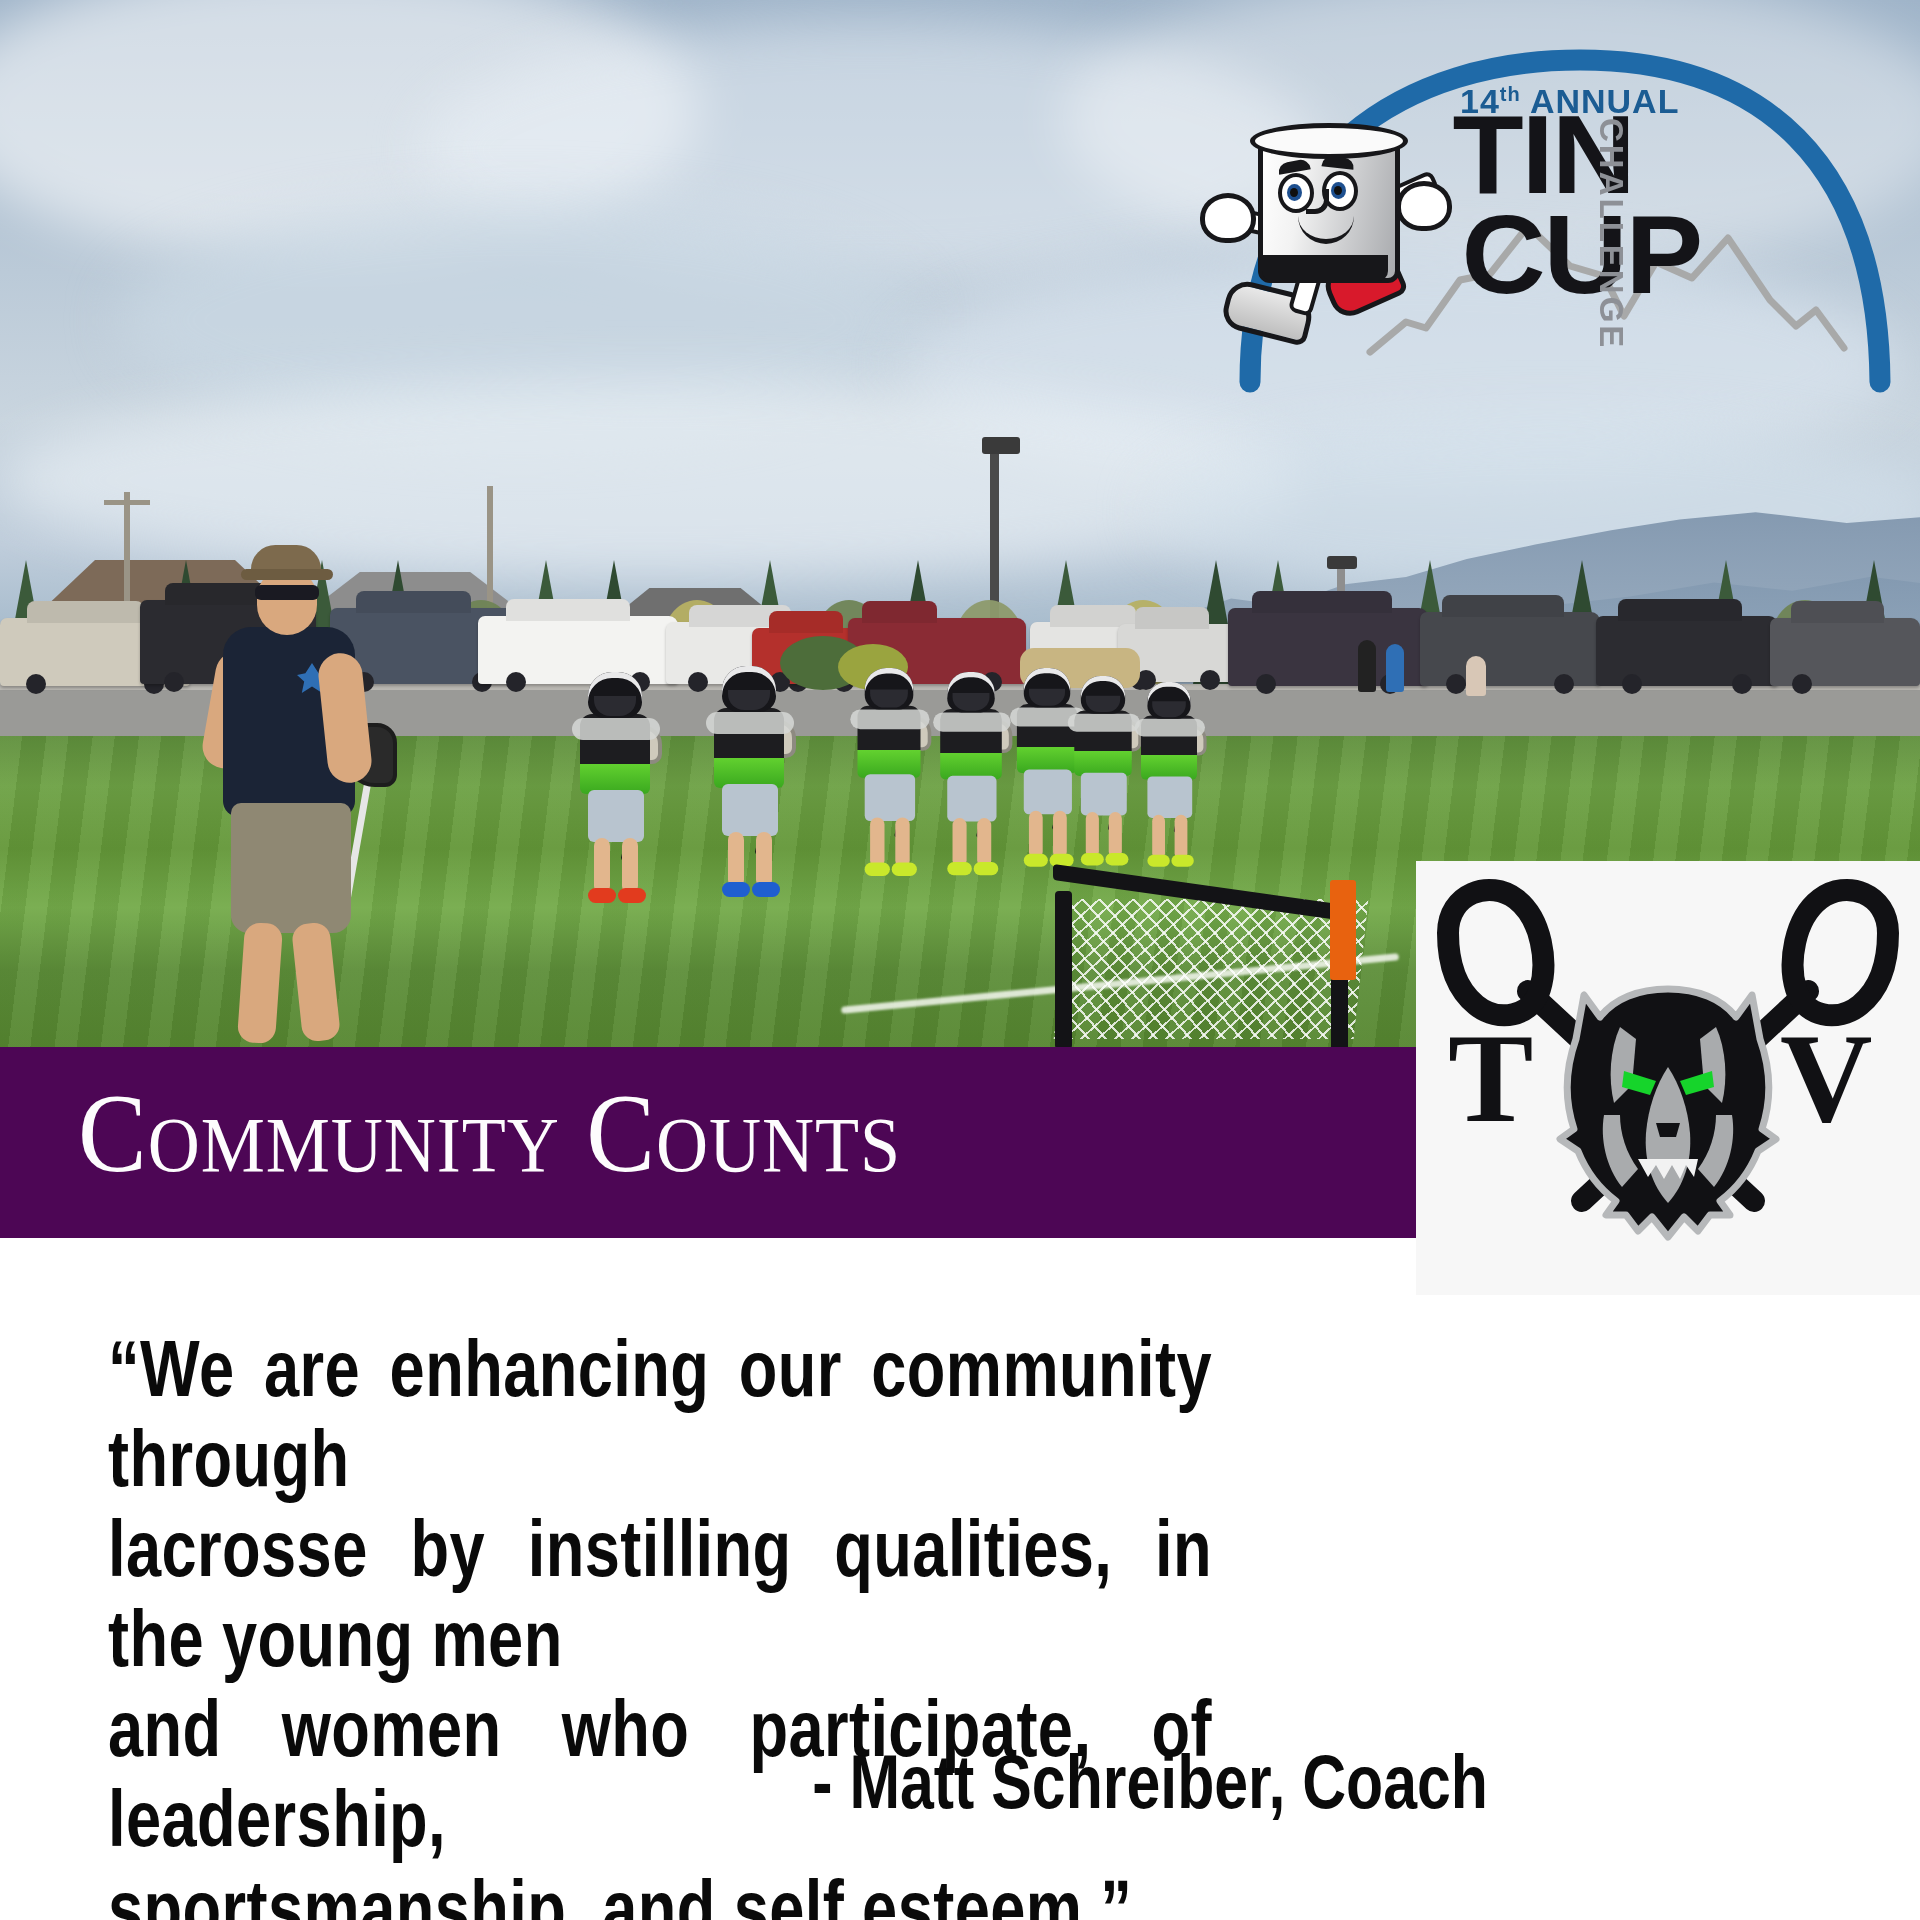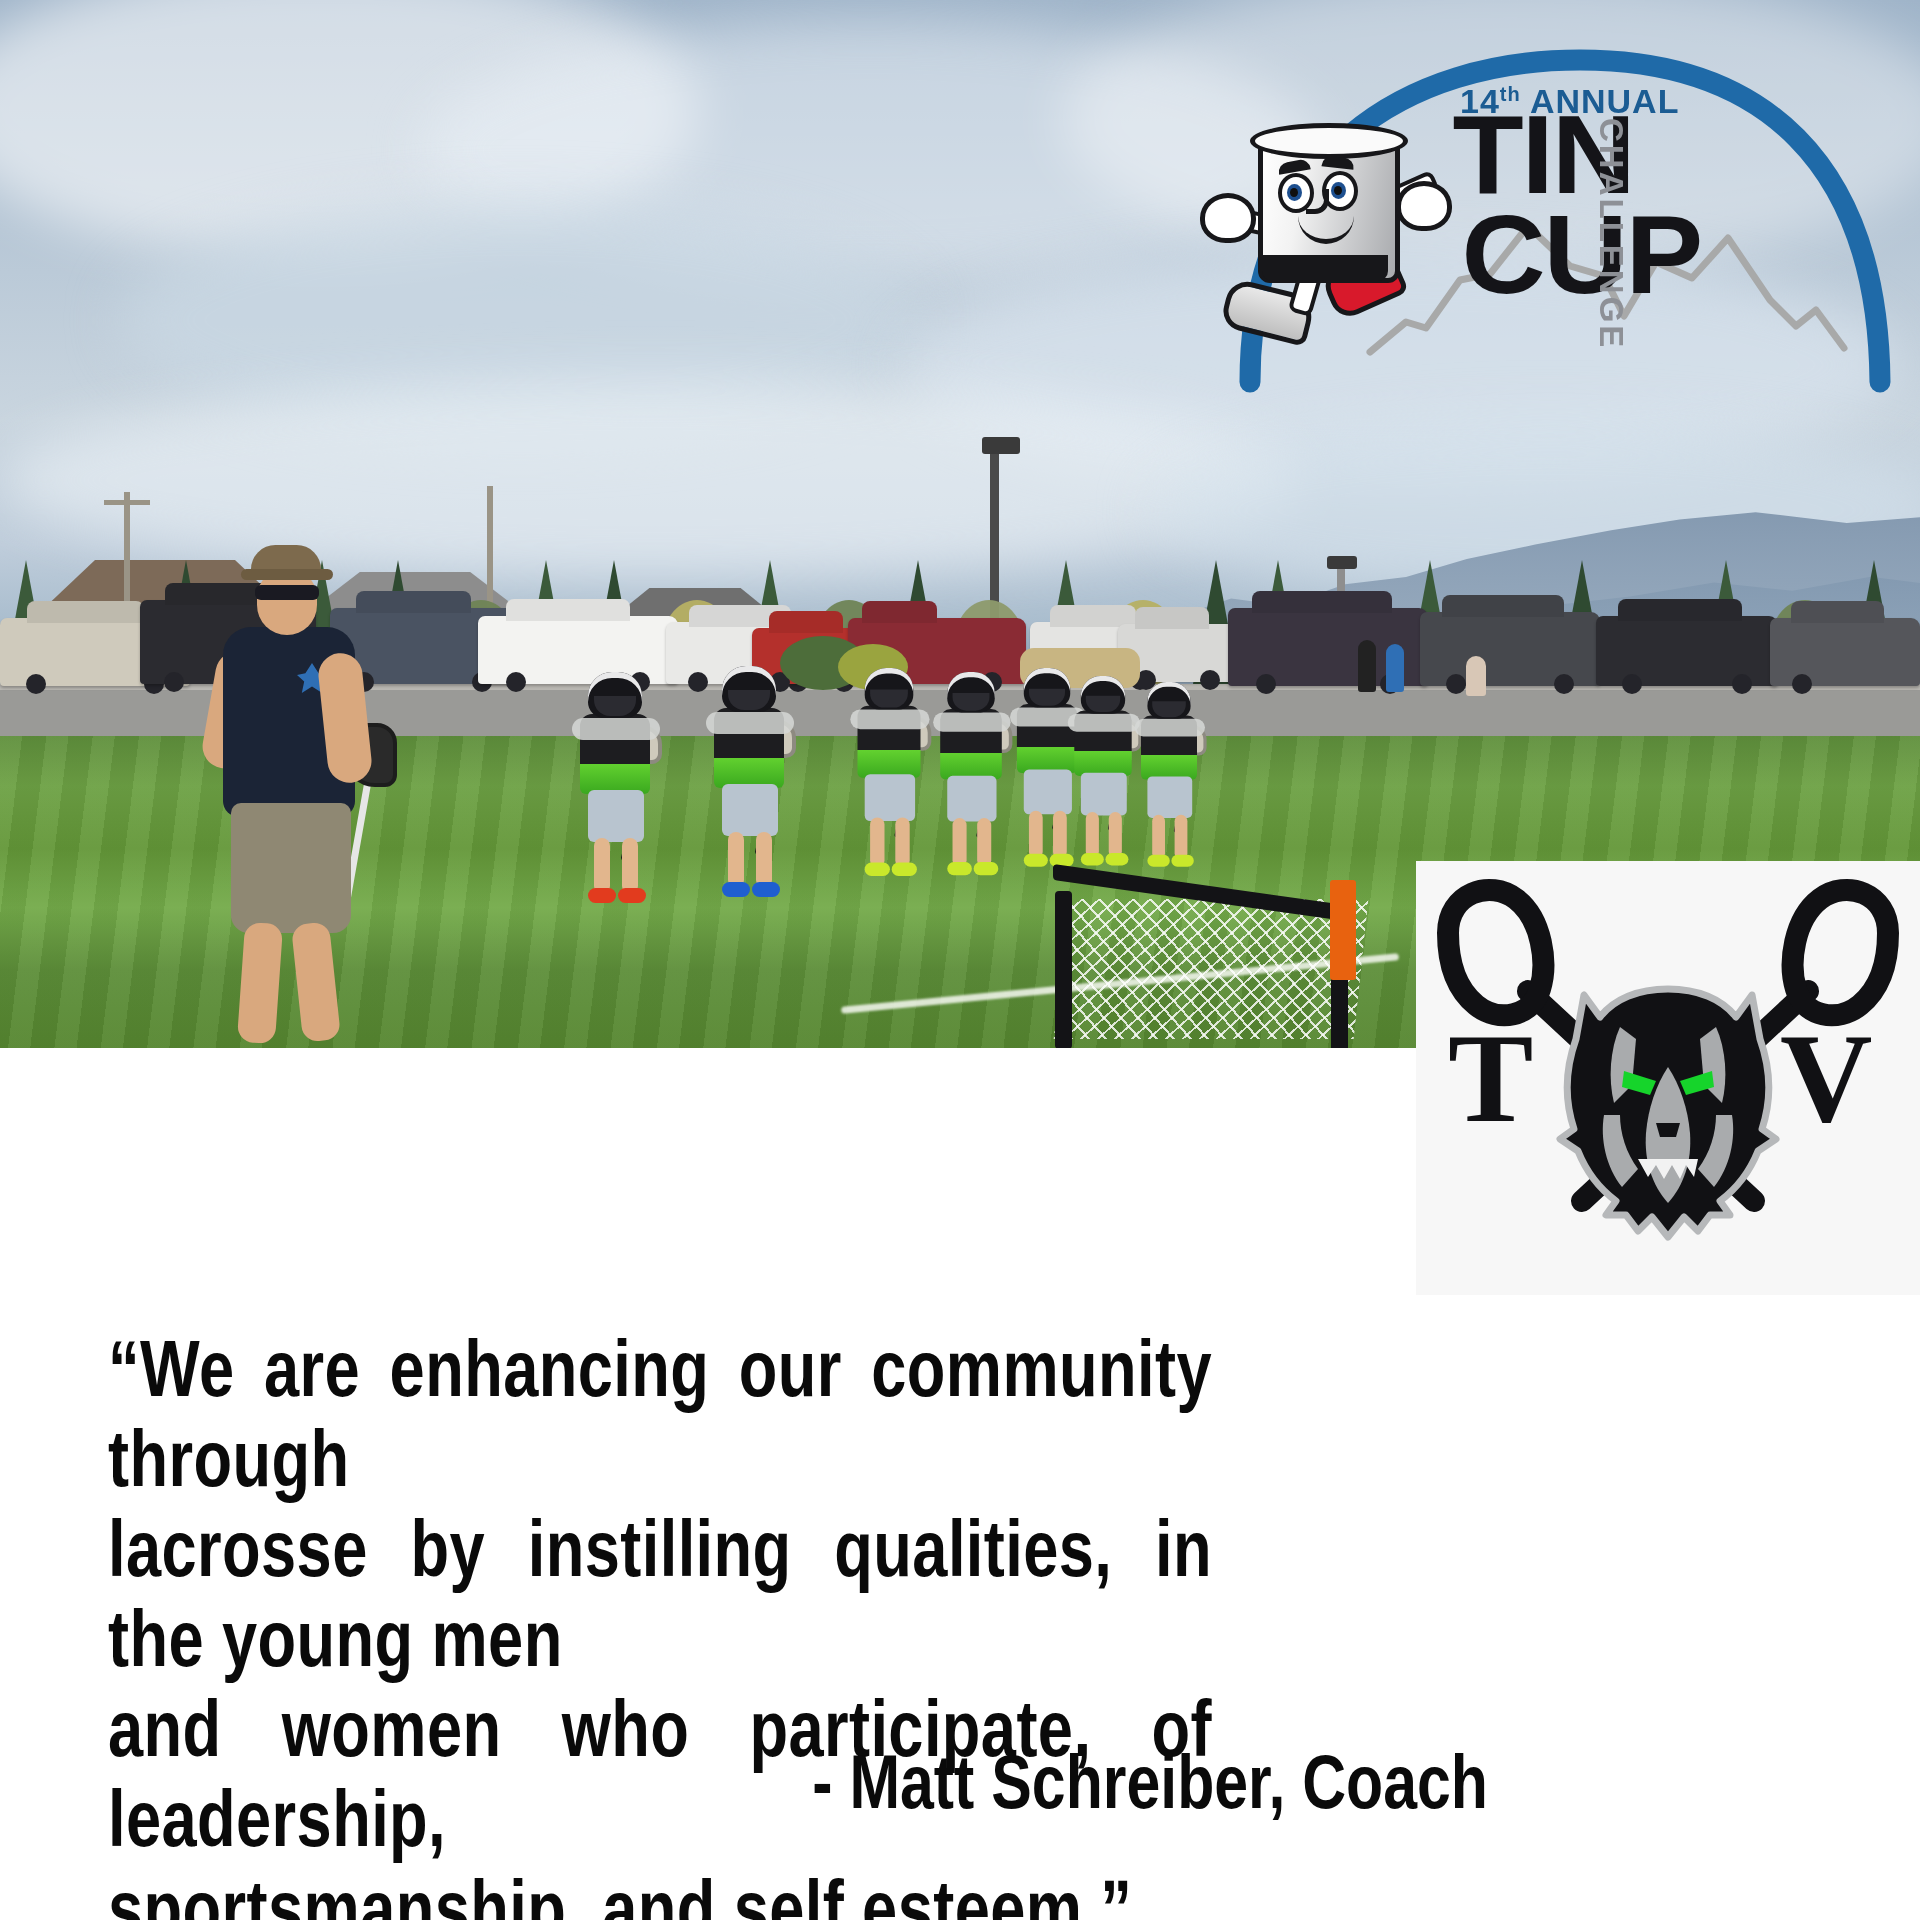--- a/index.html
+++ b/index.html
@@ -456,20 +456,23 @@
         <span>14</span><sup>th</sup>
         <span>ANNUAL</span>
       </div>
       <div class="tinword">TIN</div>
       <div class="cupword">CUP</div>
       <div class="challenge">CHALLENGE</div>
 
     </div>
   </div>
 
+  <div class="band">
+    <div class="title"><span><span style="font-size:1em">C</span><span style="font-size:0.70em">OMMUNITY</span><span style="font-size:1em">&nbsp;</span><span style="font-size:1em">C</span><span style="font-size:0.70em">OUNTS</span></span></div>
+  </div>
 
   <div class="tvbox">
     <svg class="tvsvg" viewBox="0 0 488 410">
 
       <g fill="none" stroke="#111114" stroke-width="22" stroke-linecap="round">
         <path d="M104 120 L 330 330"></path>
         <path d="M384 120 L 158 330"></path>
       </g>
       <path d="M24 62 C 24 22, 66 8, 92 28 C 118 48, 124 92, 116 118 C 108 146, 74 152, 52 134 C 30 116, 24 88, 24 62 Z" fill="none" stroke="#111114" stroke-width="22" stroke-linejoin="round"></path>
       <path d="M464 62 C 464 22, 422 8, 396 28 C 370 48, 364 92, 372 118 C 380 146, 414 152, 436 134 C 458 116, 464 88, 464 62 Z" fill="none" stroke="#111114" stroke-width="22" stroke-linejoin="round"></path>

